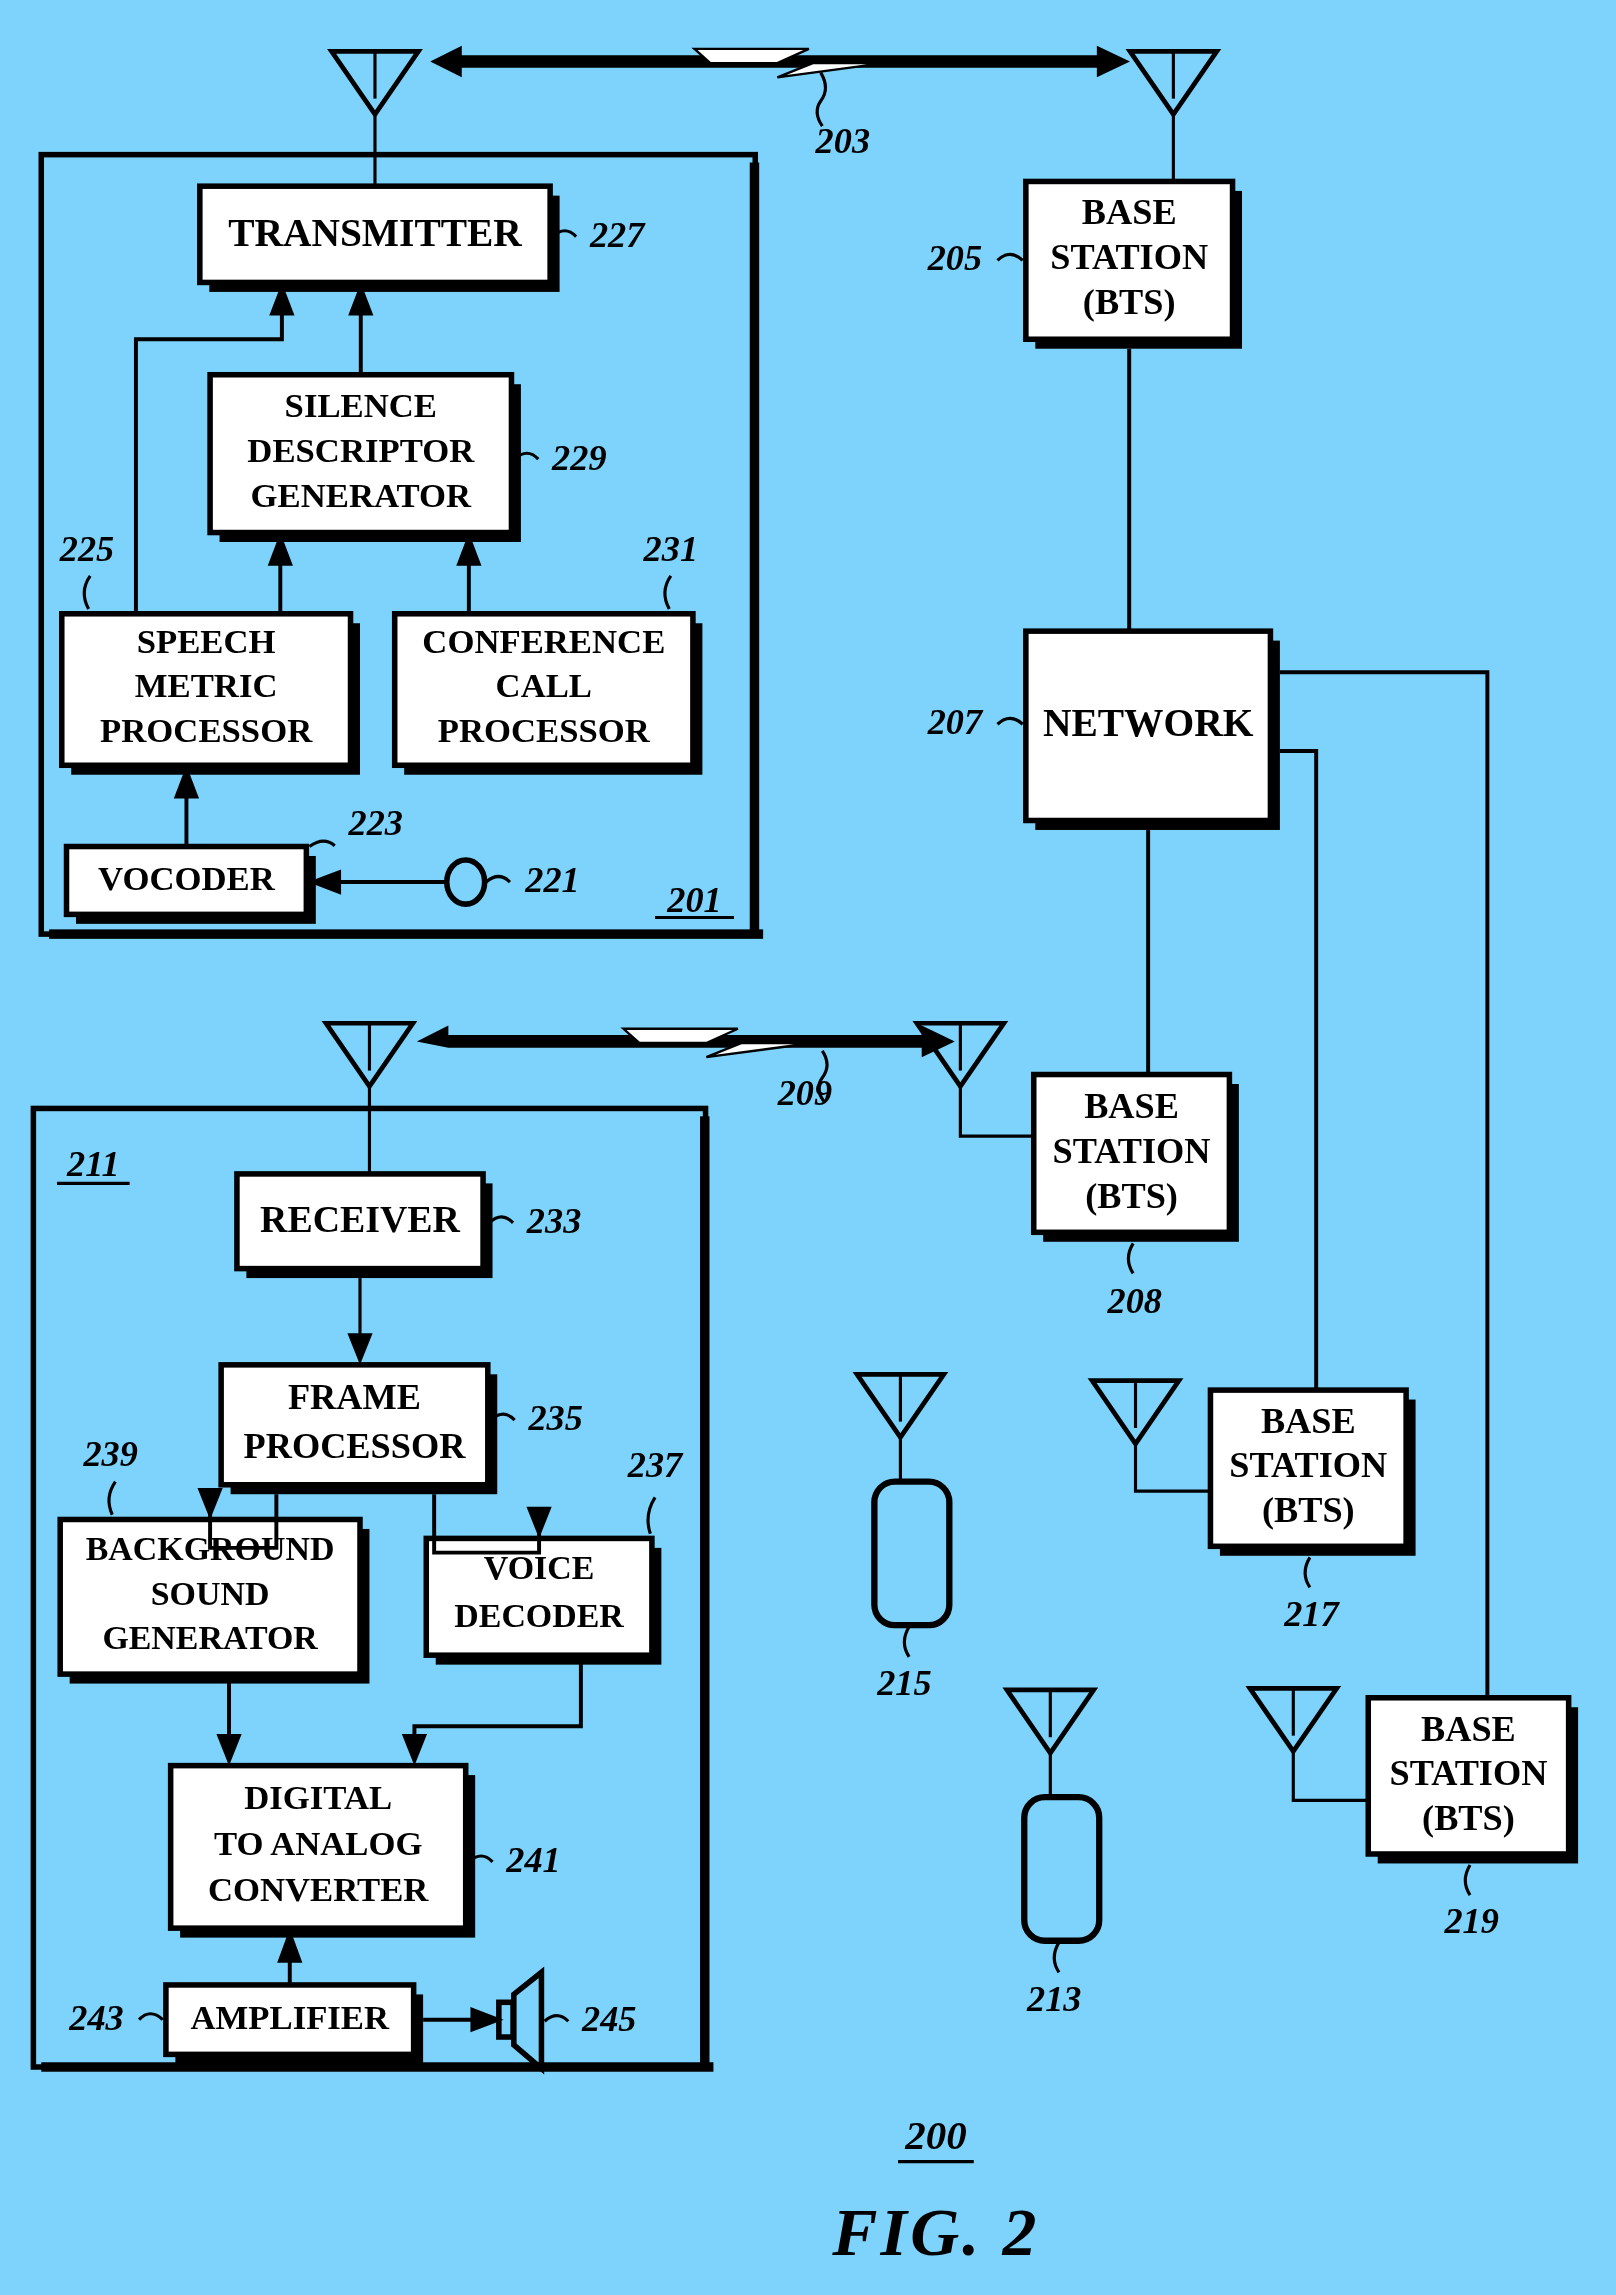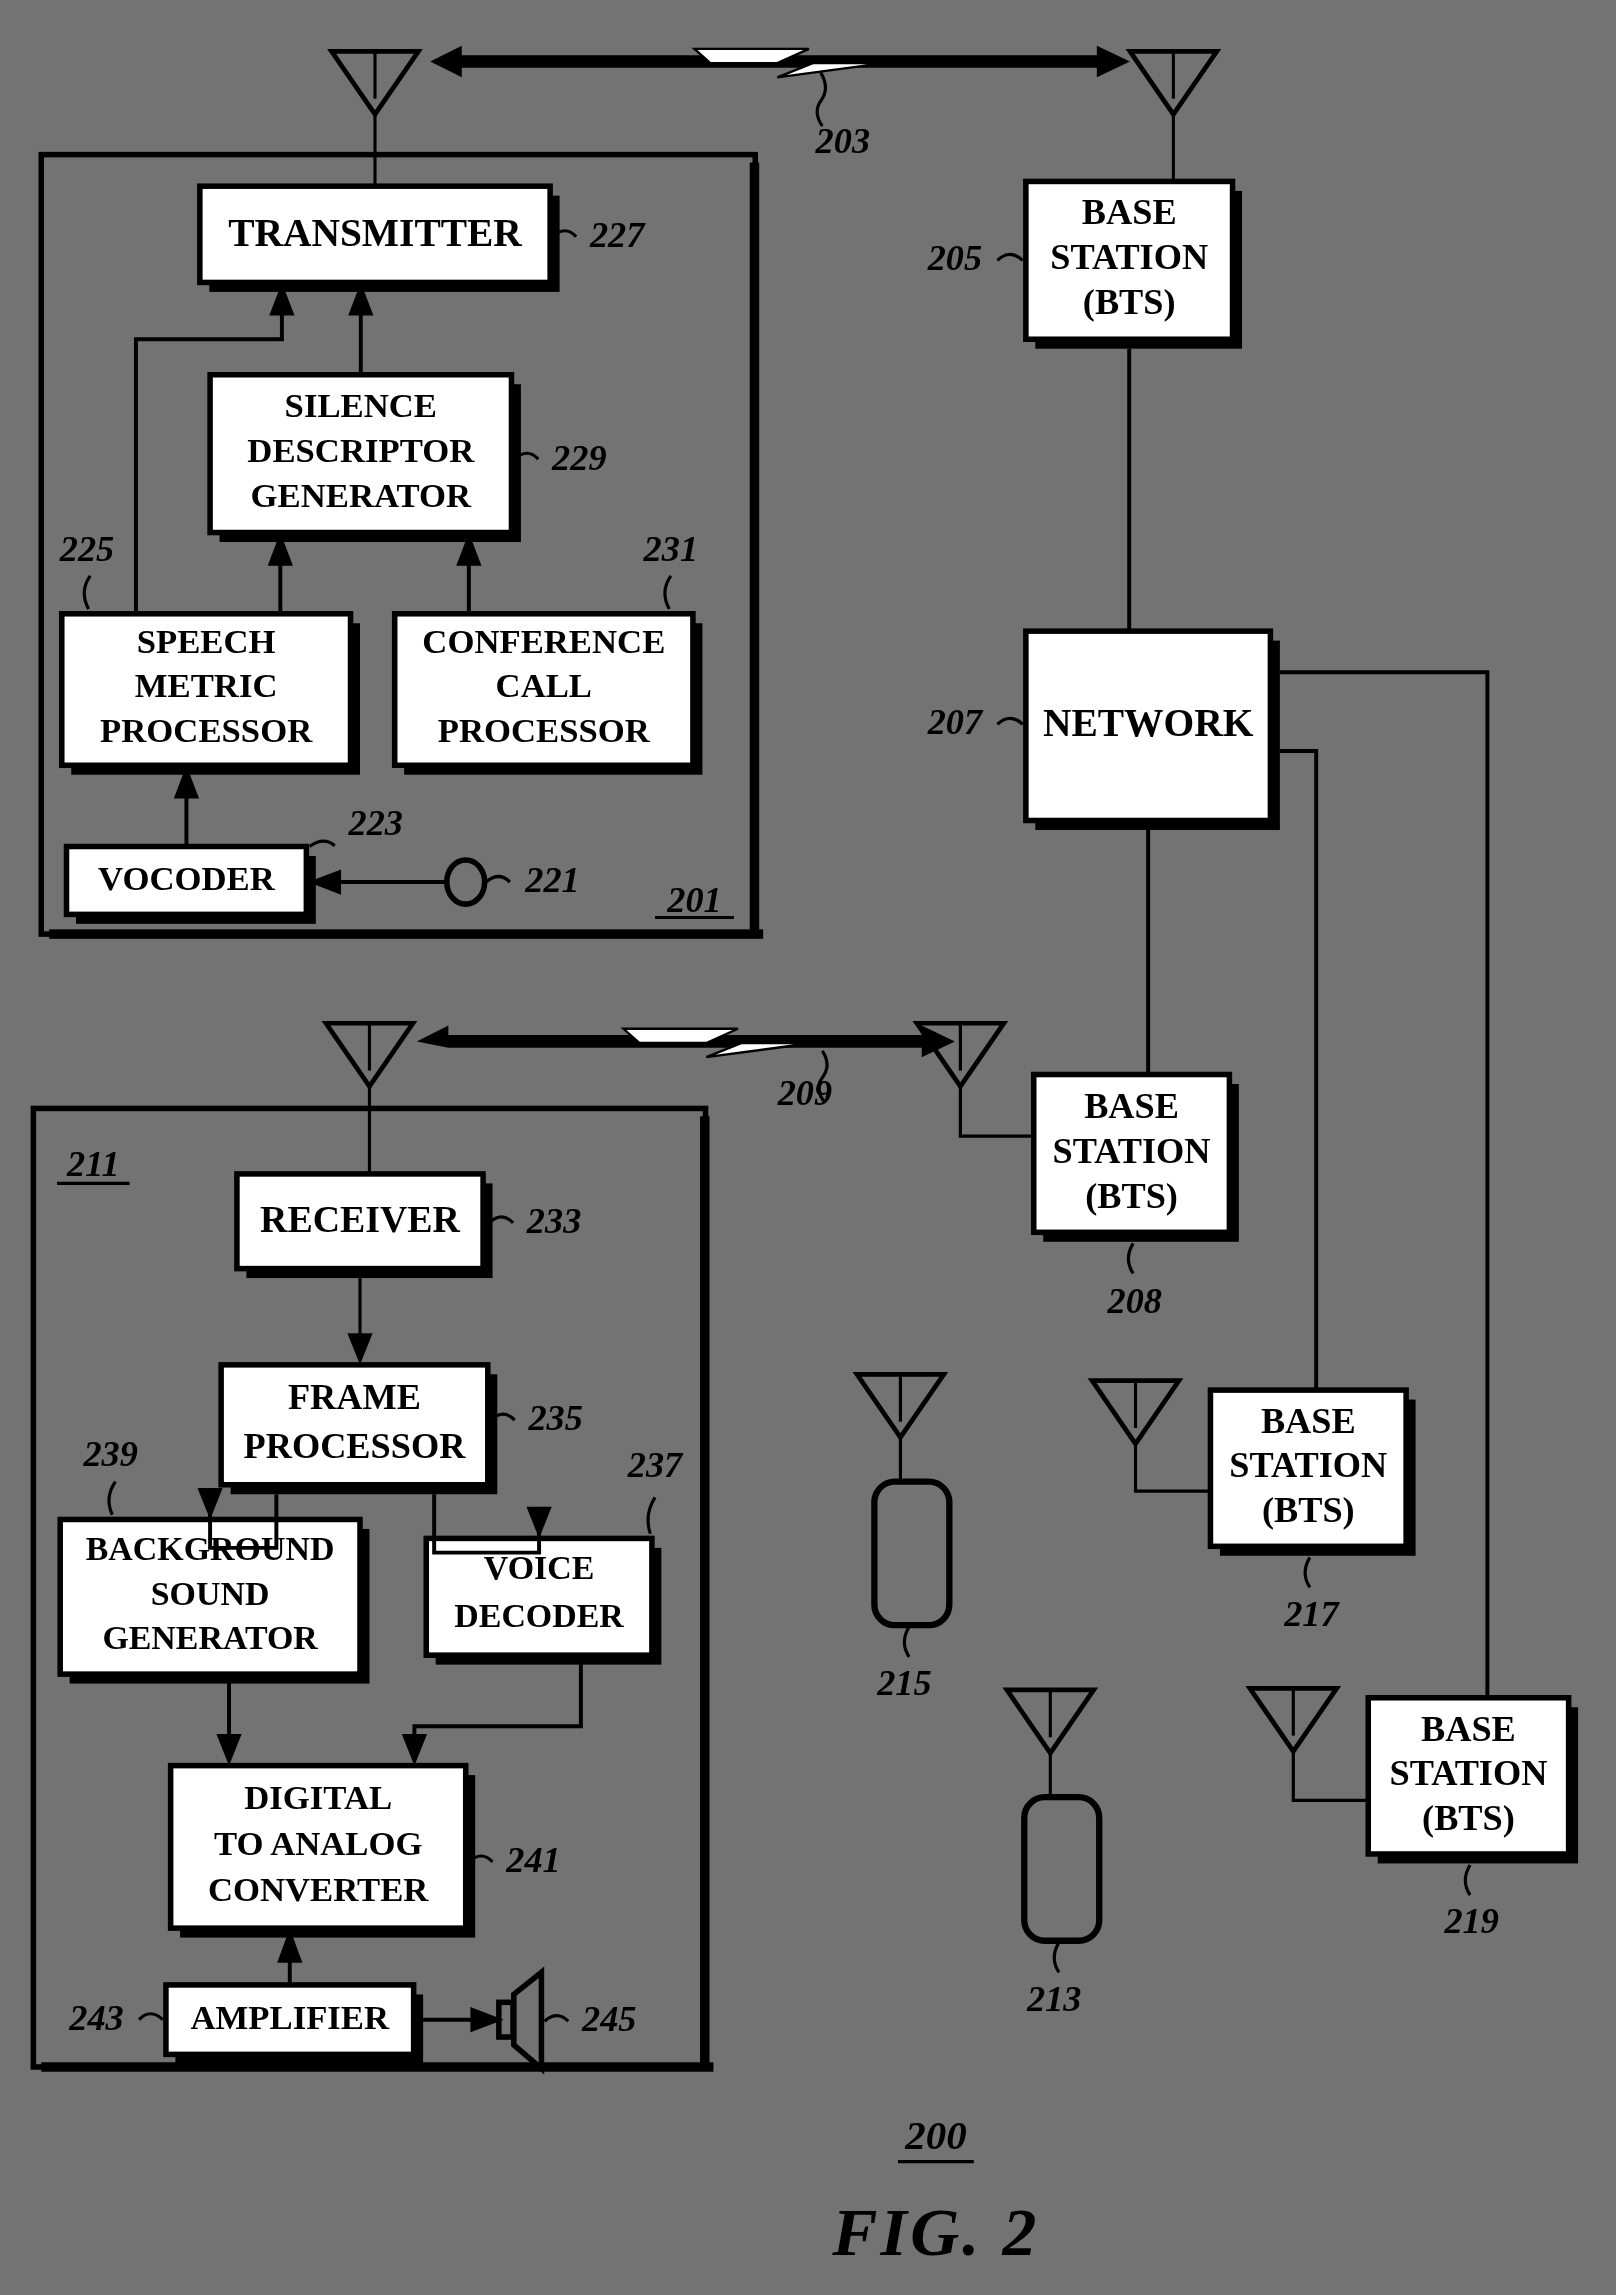--- a/index.html
+++ b/index.html
@@ -7,21 +7,21 @@
     padding: 0;
     background: #ffffff;
   }
   body {
     font-family: "Liberation Serif", serif;
   }
   #figure {
     position: relative;
     width: 1617px;
     height: 2295px;
-    background: #737373;
+    background: #7dd3fc;
     overflow: hidden;
   }
   #svg-layer {
     position: absolute;
     left: 0;
     top: 0;
     width: 1617px;
     height: 2295px;
   }
   

